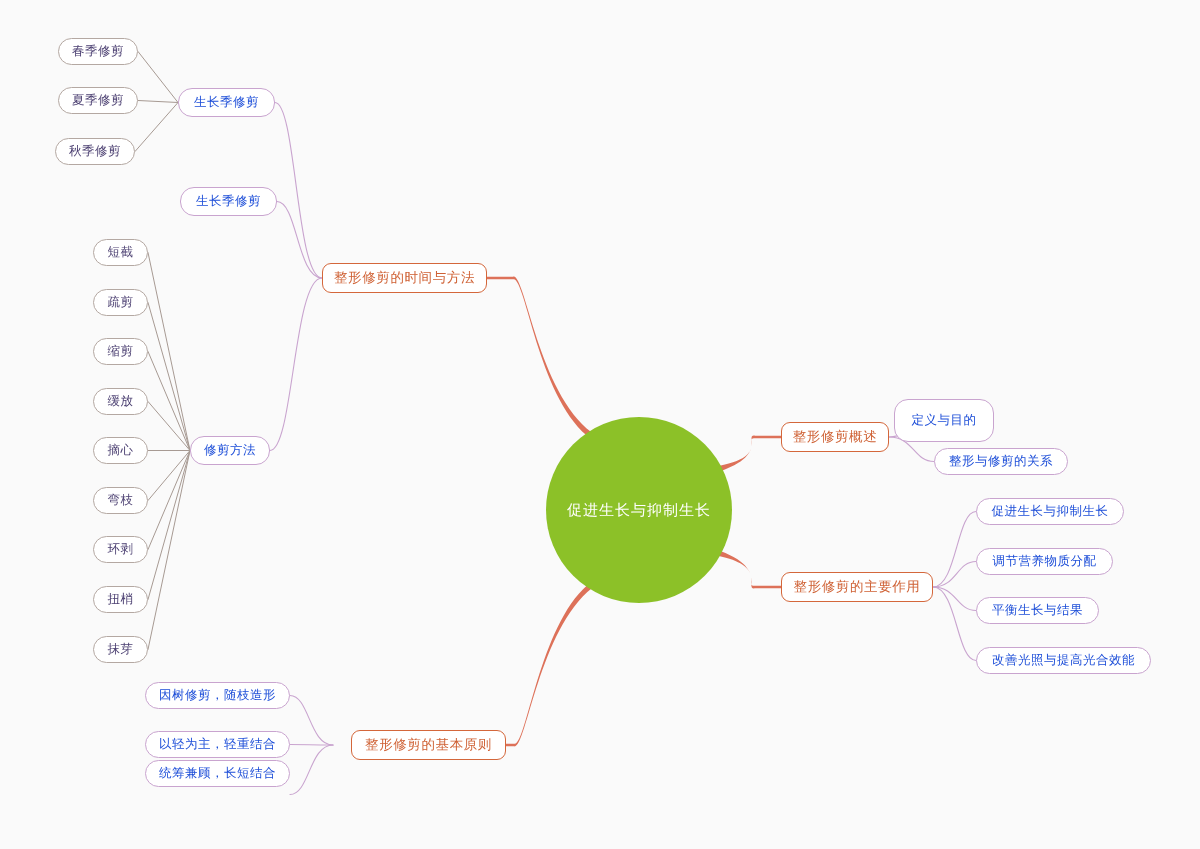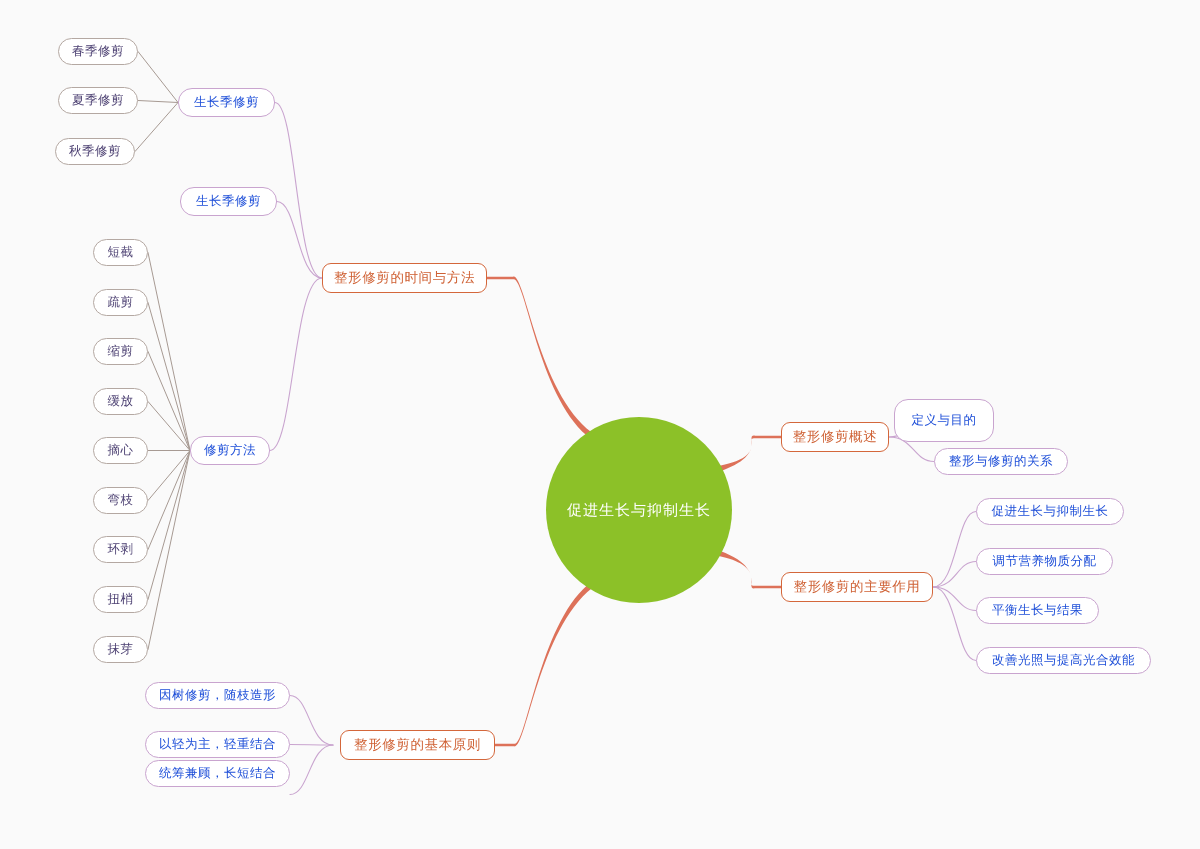--- a/index.html
+++ b/index.html
@@ -203,17 +203,17 @@
       </div>
       <div class="node node-sub" style="left: 145px; top: 682px; width: 145px; height: 27px;">
         <span>因树修剪，随枝造形</span>
       </div>
       <div class="node node-sub" style="left: 145px; top: 731px; width: 145px; height: 27px;">
         <span>以轻为主，轻重结合</span>
       </div>
       <div class="node node-sub" style="left: 145px; top: 760px; width: 145px; height: 27px;">
         <span>统筹兼顾，长短结合</span>
       </div>
-      <div class="node node-branch" style="left: 340px; top: 730px; width: 155px; height: 30px;">
+      <div class="node node-branch" style="left: 351px; top: 730px; width: 155px; height: 30px;">
         <span>整形修剪的基本原则</span>
       </div>
     </div>
 </div>
 
 </body></html>

